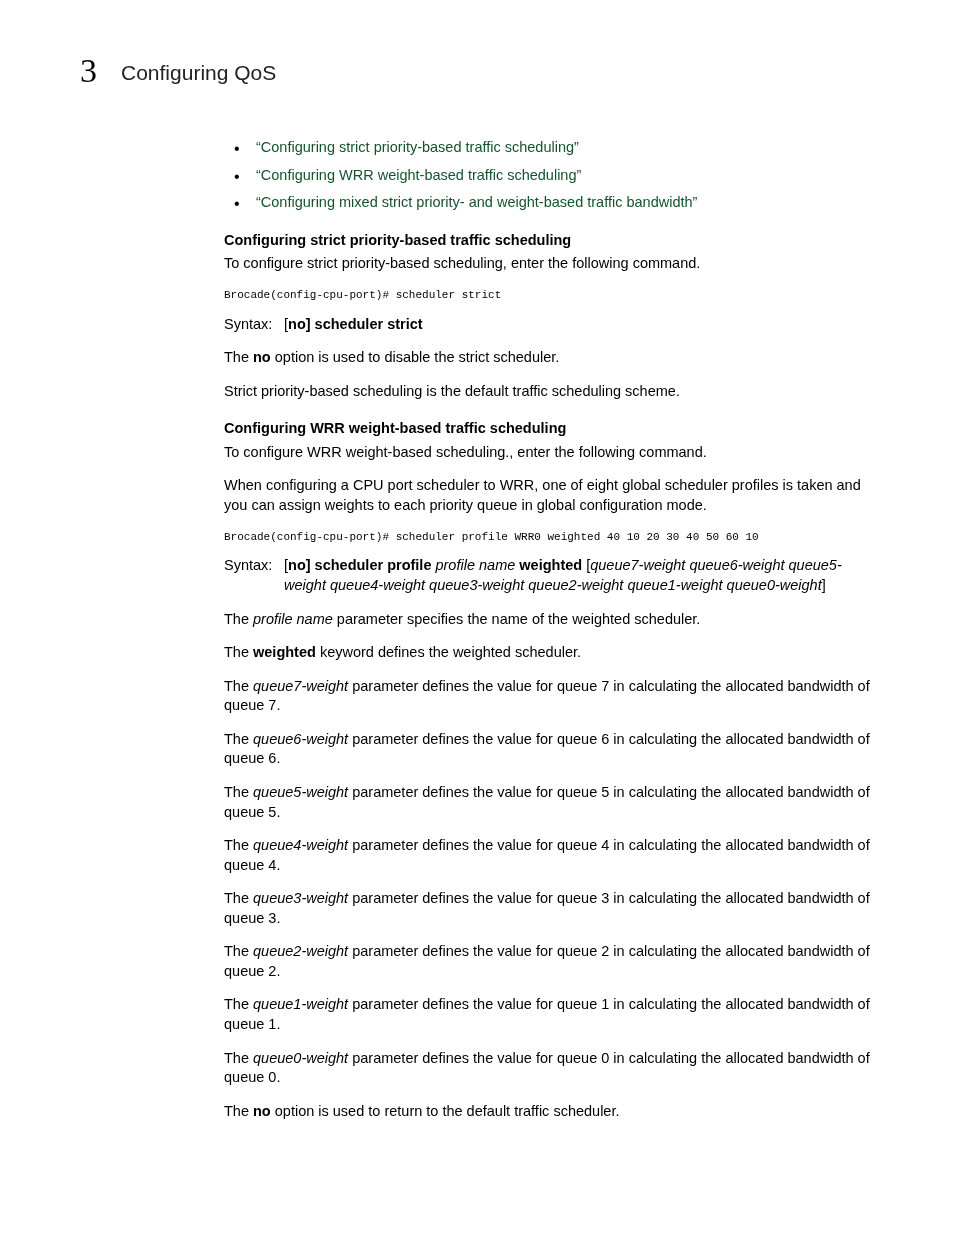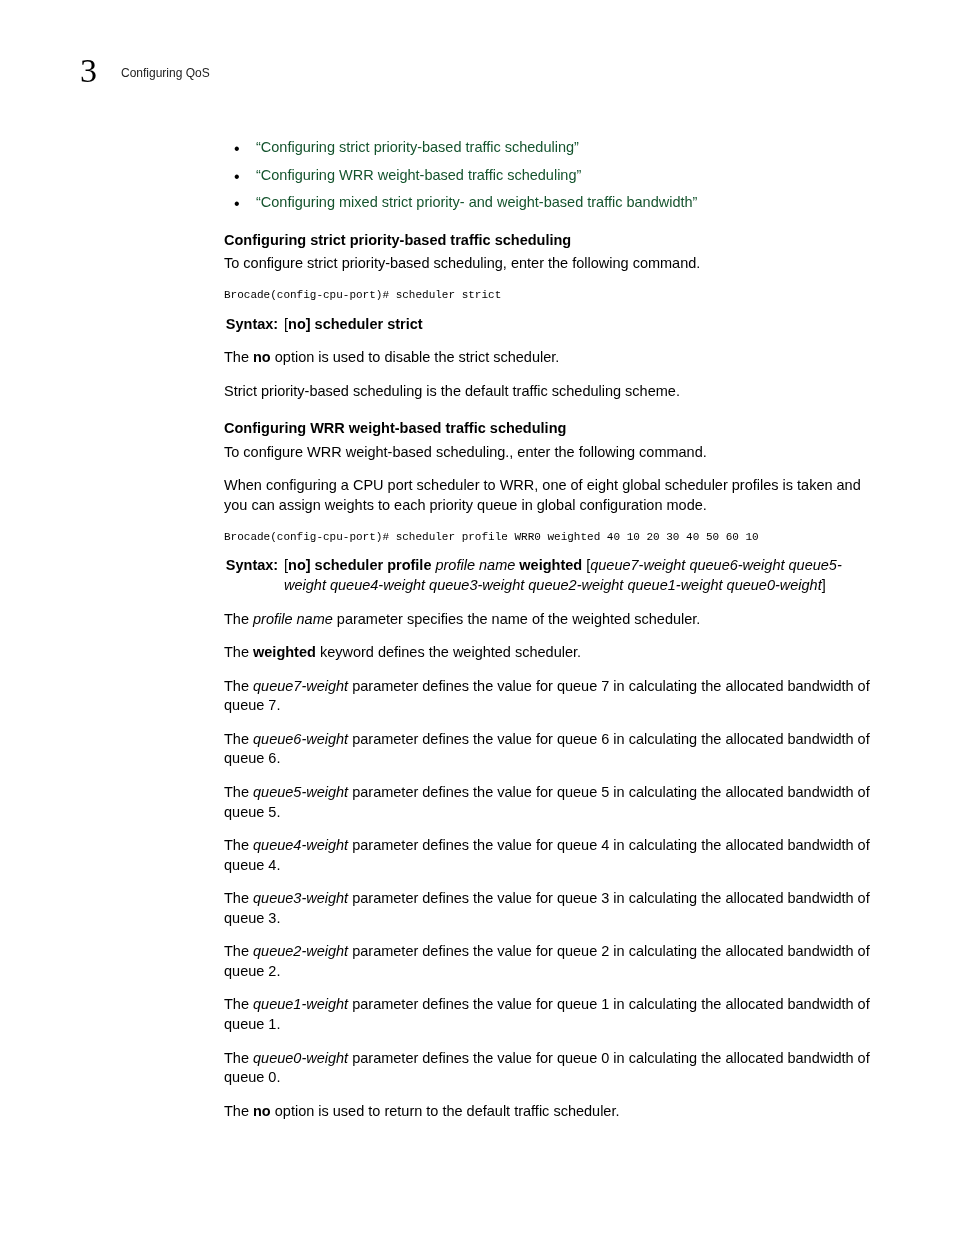--- a/index.html
+++ b/index.html
@@ -27,21 +27,21 @@
     align-items: center;
   }
   .chapnum {
     font-family: Georgia, "Times New Roman", serif;
     font-size: 34px;
     font-weight: 400;
     margin-right: 24px;
     line-height: 1;
   }
   .chaptitle {
-    font-size: 12px;
+    font-size: 21px;
     color: #222;
     position: relative;
     top: 2px;
   }
   .content {
     margin-left: 224px;
     margin-right: 80px;
     padding-top: 80px;
     font-size: 14.5px;
     line-height: 1.35;
@@ -80,23 +80,22 @@
     font-family: "Courier New", monospace;
     font-size: 11px;
     white-space: pre;
     margin: 0 0 12px 0;
   }
   .syntax-row {
     display: flex;
     margin-bottom: 14px;
   }
   .syntax-label {
-    font-weight: 700;
+    font-weight: 400;
     min-width: 56px;
-    text-align: center;
   }
   .syntax-body {
     flex: 1;
     padding-left: 4px;
   }
   .bold { font-weight: 700; }
   .ital { font-style: italic; }
 </style>
 </head>
 <body>

